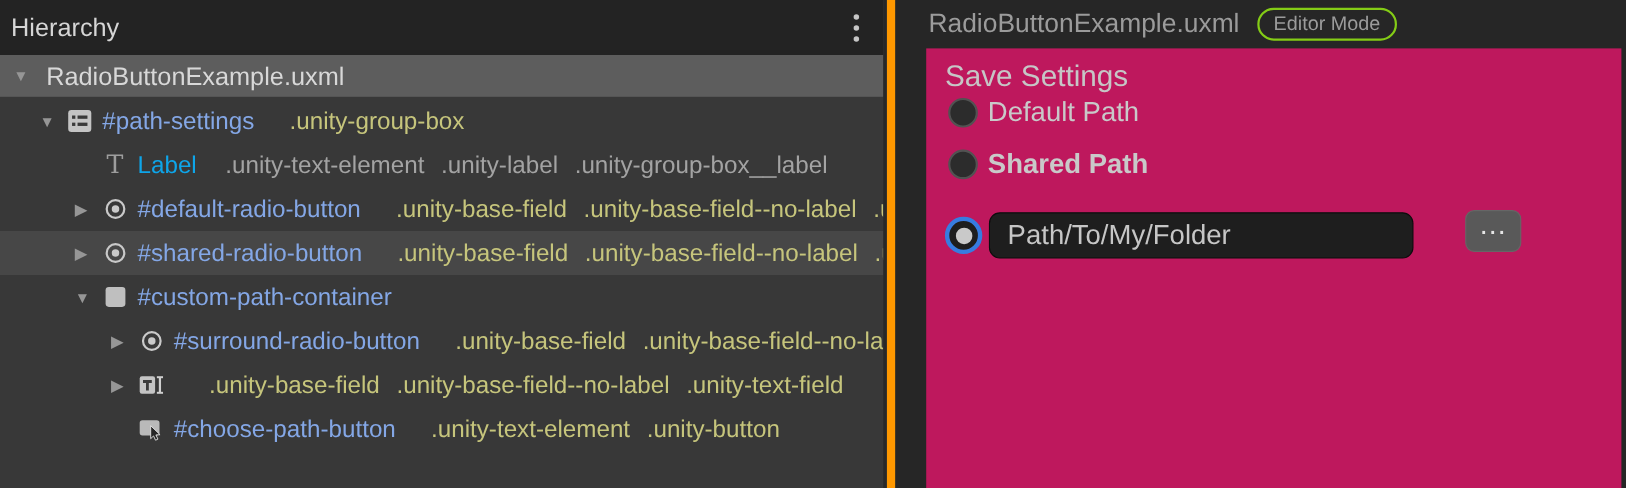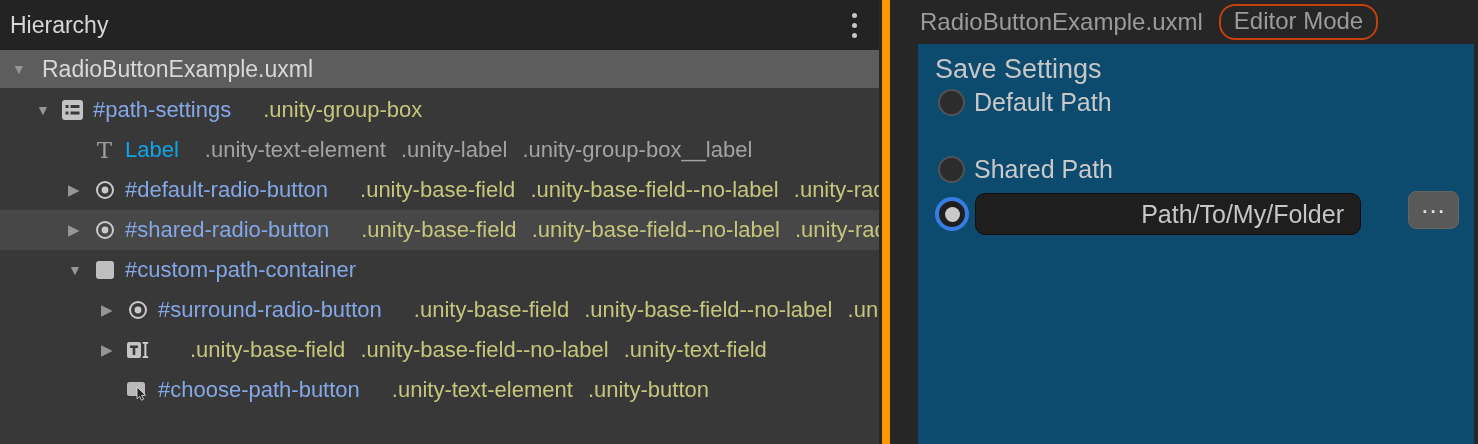--- a/index.html
+++ b/index.html
@@ -6,21 +6,21 @@
   html,body { width:1478px; height:444px; overflow:hidden; }
   body {
     font-family:"Liberation Sans", sans-serif;
     background:#262626;
     display:flex;
     color:#c9c9c9;
   }
 
   
   .left-panel {
-    width:882px; height:444px; flex:none;
+    width:806px; height:444px; flex:none;
     background:#383838;
     border-right:3px solid #282828;
     overflow:hidden; position:relative;
   }
   .hier-header {
     height:50px; background:#232323;
     display:flex; align-items:center; justify-content:space-between;
     padding:0 16px 0 10px;
   }
   .hier-title { font-size:23px; color:#d6d6d6; }
@@ -66,36 +66,36 @@
   .splitter { width:8px; flex:none; background:#ff9800; cursor:col-resize; }
 
   
   .right-panel { flex:1; position:relative; background:#262626; overflow:hidden; }
   .preview-header {
     position:absolute; left:0; top:0; right:0; height:44px;
     display:flex; align-items:center; padding-left:30px; gap:16px;
   }
   .preview-title { font-size:24px; color:#9b9b9b; }
   .mode-pill {
-    border:2px solid #c2410c; border-radius:16px;
-    color:#9b9b9b; font-size:24px; line-height:1;
+    border:2px solid #84cc16; border-radius:16px;
+    color:#9b9b9b; font-size:18px; line-height:1;
     padding:3px 13px 5px; cursor:default;
   }
   .canvas {
     position:absolute; left:28px; top:44px; right:4px; bottom:0;
-    background:#0c4a6e;
+    background:#be185d;
   }
   .canvas-heading {
     position:absolute; left:17px; top:10px;
     font-size:27px; color:#c6c6c6;
   }
 
   .radio-row { position:absolute; left:0; display:flex; align-items:center; }
   .radio-row.r1 { top:44px;align-items:center; }
-  .radio-row.r2 { top:111px; }
+  .radio-row.r2 { top:91px;font-weight:bold; }
   .radio-row.r3 { top:149px; }
 
   .radio {
     width:27px; height:27px; border-radius:50%;
     background:#2c2c2c; border:2px solid #525252;
     margin-left:20px; flex:none; cursor:pointer;
   }
   .radio.checked {
     width:34px; height:34px; margin-left:17px;
     background:#1e1e1e; border:4px solid #377ce0;
@@ -103,21 +103,21 @@
   }
   .radio.checked i {
     display:block; width:15px; height:15px; border-radius:50%; background:#c9c9c9;
   }
   .radio-label { margin-left:9px; font-size:25px; color:#c9c9c9; cursor:pointer; }
 
   .path-input {
     width:386px; height:42px; margin-left:6px;
     background:#1e1e1e; border:1px solid #0c0c0c; border-radius:10px;
     color:#c6c6c6; font-size:25px; font-family:"Liberation Sans", sans-serif;
-    padding:0 16px; outline:none;text-align:right;
+    padding:0 16px; outline:none;
   }
   .browse-btn {
     position:absolute; left:490px; top:147px;
     width:51px; height:38px;
     background:#595959; border:1px solid #666; border-radius:8px;
     color:#e6e6e6; font-size:26px; line-height:1;
     display:flex; align-items:center; justify-content:center;
     cursor:pointer;
   }
   .browse-btn span { transform:translateY(-6px); letter-spacing:1px; }

